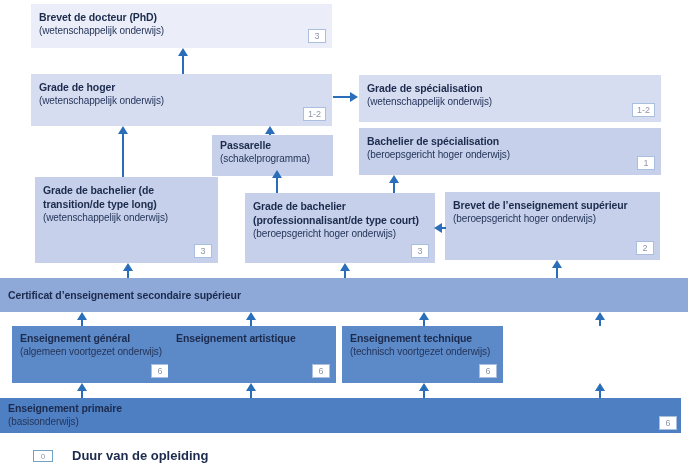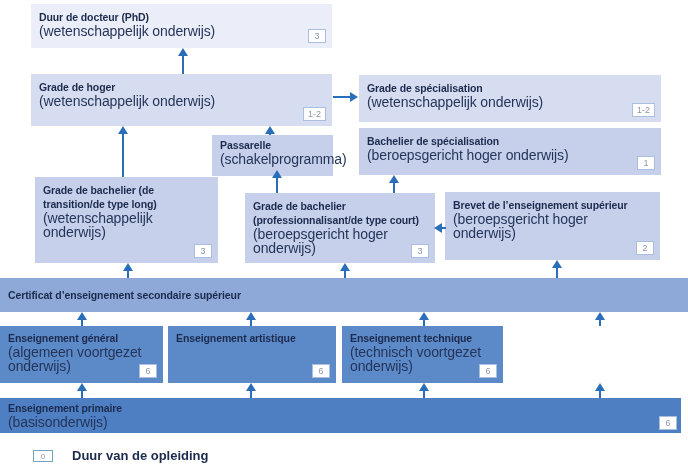--- a/index.html
+++ b/index.html
@@ -20,21 +20,21 @@
     font-family:"Liberation Sans","DejaVu Sans",sans-serif;color:var(--ink);
   }
   .node{position:absolute;box-sizing:border-box;padding:6px 8px 4px;}
   .t1{background:var(--t-lightest);}
   .t2{background:var(--t-light);}
   .t3{background:var(--t-mid);}
   .band{background:var(--t-band);}
   .sec{background:var(--t-sec);}
   .prim{background:var(--t-prim);}
   .node-title{font-weight:bold;font-size:10.5px;line-height:14px;color:var(--ink);letter-spacing:-0.1px;}
-  .node-sub{font-size:14px;line-height:14px;color:#25355a;letter-spacing:-0.1px;}
+  .node-sub{font-size:10px;line-height:14px;color:#25355a;letter-spacing:-0.1px;}
   .badge{
     position:absolute;right:6px;bottom:5px;min-width:18px;height:14px;line-height:13px;
     box-sizing:border-box;padding:0 4px;background:#ffffff;border:1px solid var(--badge-border);
     color:var(--badge-text);font-size:9px;text-align:center;
   }
   
   .arr-up{position:absolute;width:10px;}
   .arr-up::before{content:'';position:absolute;top:0;left:0;
     border-left:5px solid transparent;border-right:5px solid transparent;border-bottom:8px solid var(--arrow);}
   .arr-up::after{content:'';position:absolute;top:6px;bottom:0;left:4px;width:2px;background:var(--arrow);}
@@ -54,21 +54,21 @@
     font-size:8px;text-align:center;
   }
   .legend-label{margin-left:19px;font-size:13px;font-weight:bold;color:var(--ink);}
 </style>
 </head>
 <body>
 
 <div class="stage">
 
   <div class="node t1" style="left:31px;top:4px;width:301px;height:44px;">
-    <div class="node-title">Duur de docteur (PhD)</div>
+    <div class="node-title">Brevet de docteur (PhD)</div>
     <div class="node-sub">(wetenschappelijk onderwijs)</div>
     <div class="badge">3</div>
   </div>
 
   <div class="node t2" style="left:31px;top:74px;width:301px;height:52px;">
     <div class="node-title">Grade de hoger</div>
     <div class="node-sub">(wetenschappelijk onderwijs)</div>
     <div class="badge">1-2</div>
   </div>
 
@@ -104,21 +104,21 @@
   <div class="node t3" style="left:445px;top:192px;width:215px;height:68px;">
     <div class="node-title">Brevet de l’enseignement supérieur</div>
     <div class="node-sub">(beroepsgericht hoger onderwijs)</div>
     <div class="badge">2</div>
   </div>
 
   <div class="node band" style="left:0;top:278px;width:688px;height:34px;padding-top:10px;">
     <div class="node-title">Certificat d’enseignement secondaire supérieur</div>
   </div>
 
-  <div class="node sec" style="left:0;top:326px;width:163px;height:57px;padding-top:5px;">
+  <div class="node sec" style="left:12px;top:326px;width:163px;height:57px;padding-top:5px;">
     <div class="node-title">Enseignement général</div>
     <div class="node-sub">(algemeen voortgezet onderwijs)</div>
     <div class="badge">6</div>
   </div>
 
   <div class="node sec" style="left:168px;top:326px;width:168px;height:57px;padding-top:5px;">
     <div class="node-title">Enseignement artistique</div>
     <div class="badge">6</div>
   </div>
 

